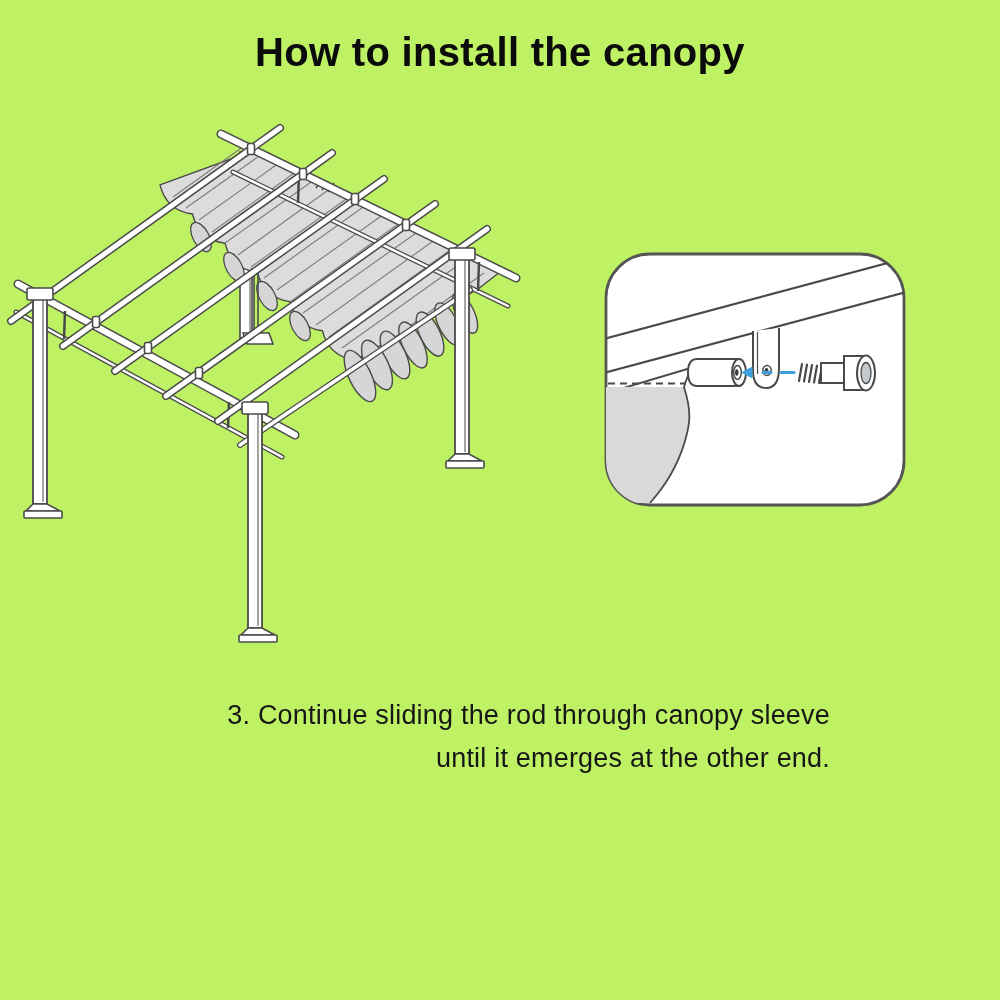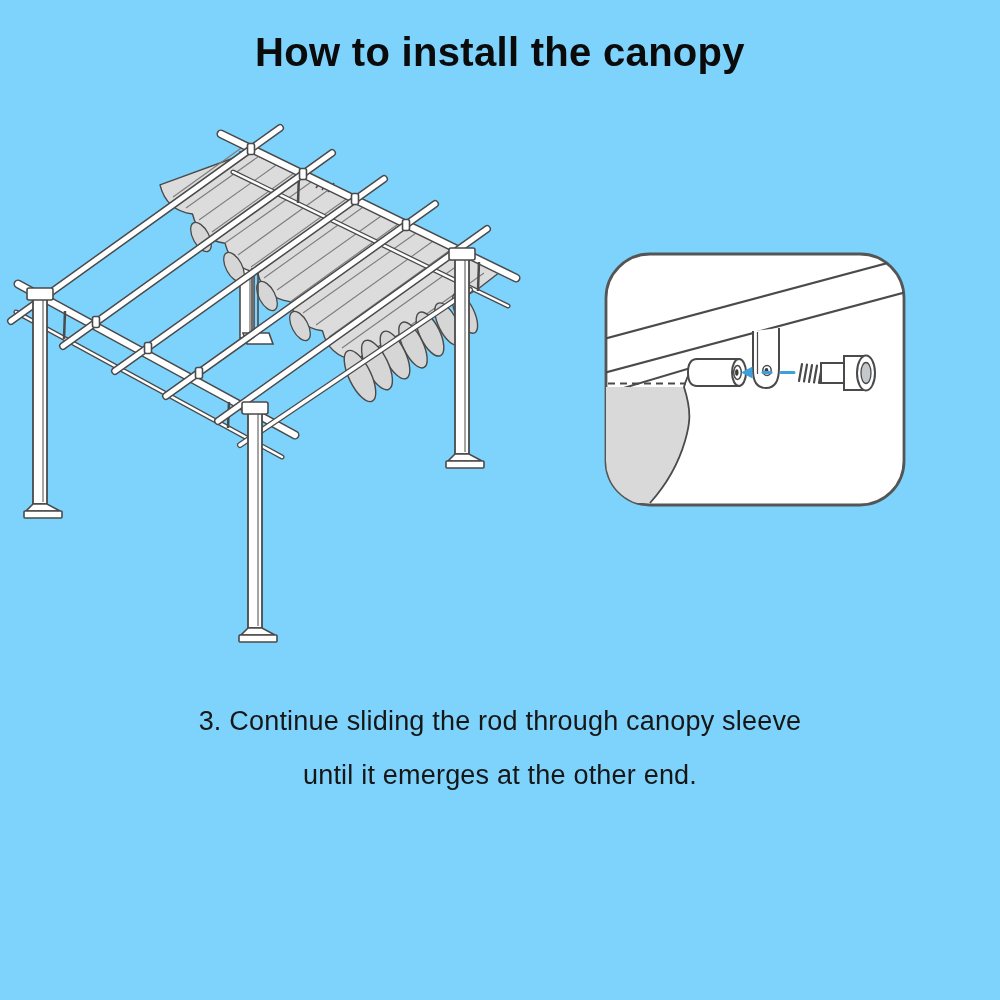--- a/index.html
+++ b/index.html
@@ -4,26 +4,26 @@
 <style>
   :root{
     --c-line:#4a4a4a;
     --c-canopy:#dcdcdc;
     --c-petal:#d6d6d6;
     --c-accent:#3da0dc;
     --c-border:#555555;
     --c-text:#161616;
   }
   html,body{margin:0;padding:0;background:#ffffff;}
-  .page{position:relative;width:1000px;height:1000px;background:#7dd3fc;overflow:hidden;
+  .page{position:relative;width:1000px;height:1000px;background:#bef264;overflow:hidden;
         font-family:"Liberation Sans", sans-serif;}
   .title{position:absolute;top:30px;left:0;width:1000px;text-align:center;
          font-size:40px;font-weight:700;letter-spacing:.3px;color:#0b0b0b;}
-  .step{position:absolute;left:170px;width:660px;text-align:center;
-        font-size:27px;line-height:54px;font-weight:400;color:var(--c-text);letter-spacing:.2px;}
+  .step{position:absolute;left:170px;width:660px;text-align:right;
+        font-size:27px;line-height:43px;font-weight:400;color:var(--c-text);letter-spacing:.2px;}
   #step3{top:694px;}
   #step4{top:809px;}
   svg{position:absolute;}
   #pergola-svg{left:0;top:90px;}
   #detail-svg{left:595px;top:243px;}
   
   .bo{stroke:var(--c-line);stroke-linecap:round;fill:none;}
   .bi{stroke:#fff;stroke-linecap:round;fill:none;}
   .sln{stroke:var(--c-line);fill:none;}
   .wfill{fill:#fff;stroke:var(--c-line);}

